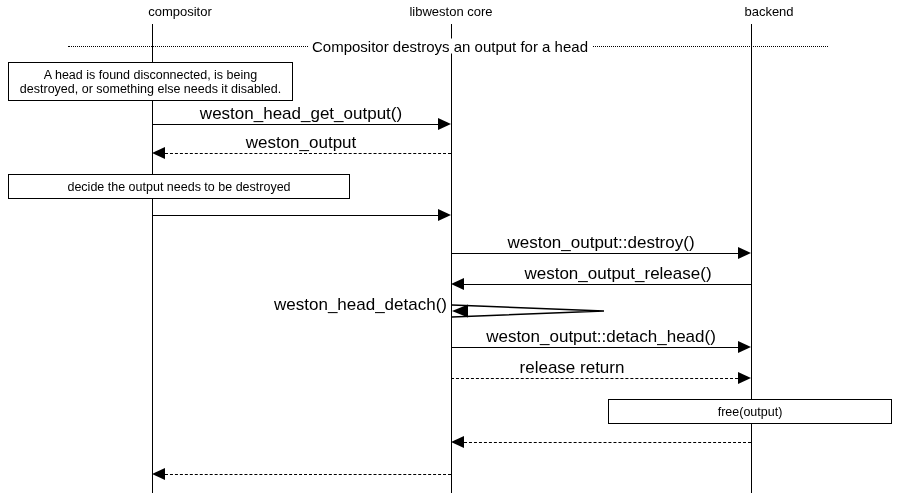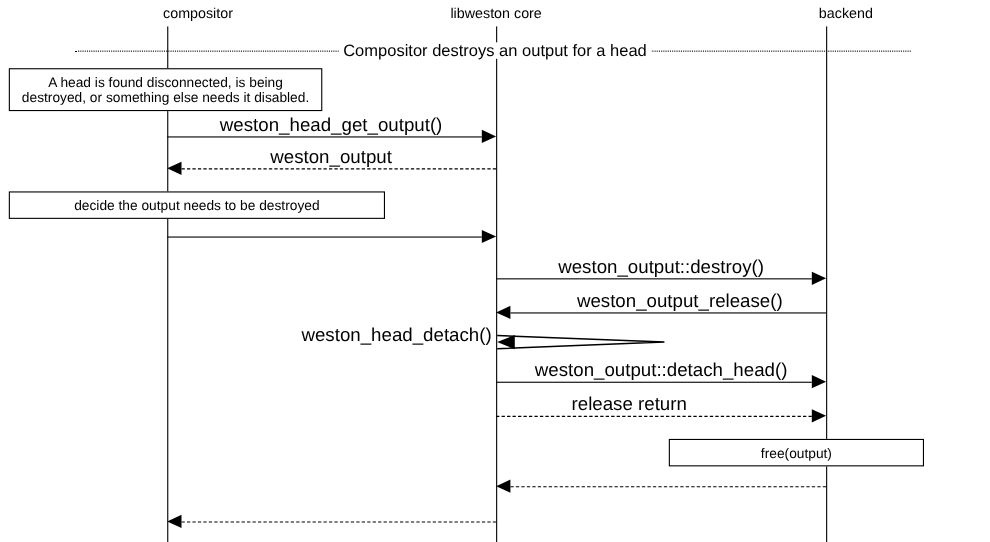--- a/index.html
+++ b/index.html
@@ -149,21 +149,21 @@
   <div class="msg-label right-of" style="left:450px; top:298px;">weston_head_detach()</div>
 
   <div class="msg-line" style="left:451px; top:347px; width:287px;"></div>
   <div class="arrow-head right" style="left:738px; top:340.5px;"></div>
   <div class="msg-label" style="left:601px; top:330px;">weston_output::detach_head()</div>
 
   <div class="msg-line dashed" style="left:451px; top:378px; width:287px;"></div>
   <div class="arrow-head right" style="left:738px; top:371.5px;"></div>
   <div class="msg-label" style="left:572px; top:361px;">release return</div>
 
-  <div class="note-box" style="left:608px; top:399px; width:232px; height:25px;">free(output)</div>
+  <div class="note-box" style="left:608px; top:399px; width:284px; height:25px;">free(output)</div>
 
   <div class="msg-line dashed" style="left:464px; top:442px; width:287px;"></div>
   <div class="arrow-head left" style="left:451px; top:435.5px;"></div>
 
   <div class="msg-line dashed" style="left:165px; top:474px; width:286px;"></div>
   <div class="arrow-head left" style="left:152px; top:467.5px;"></div>
 
 </div>
 
 </body></html>

